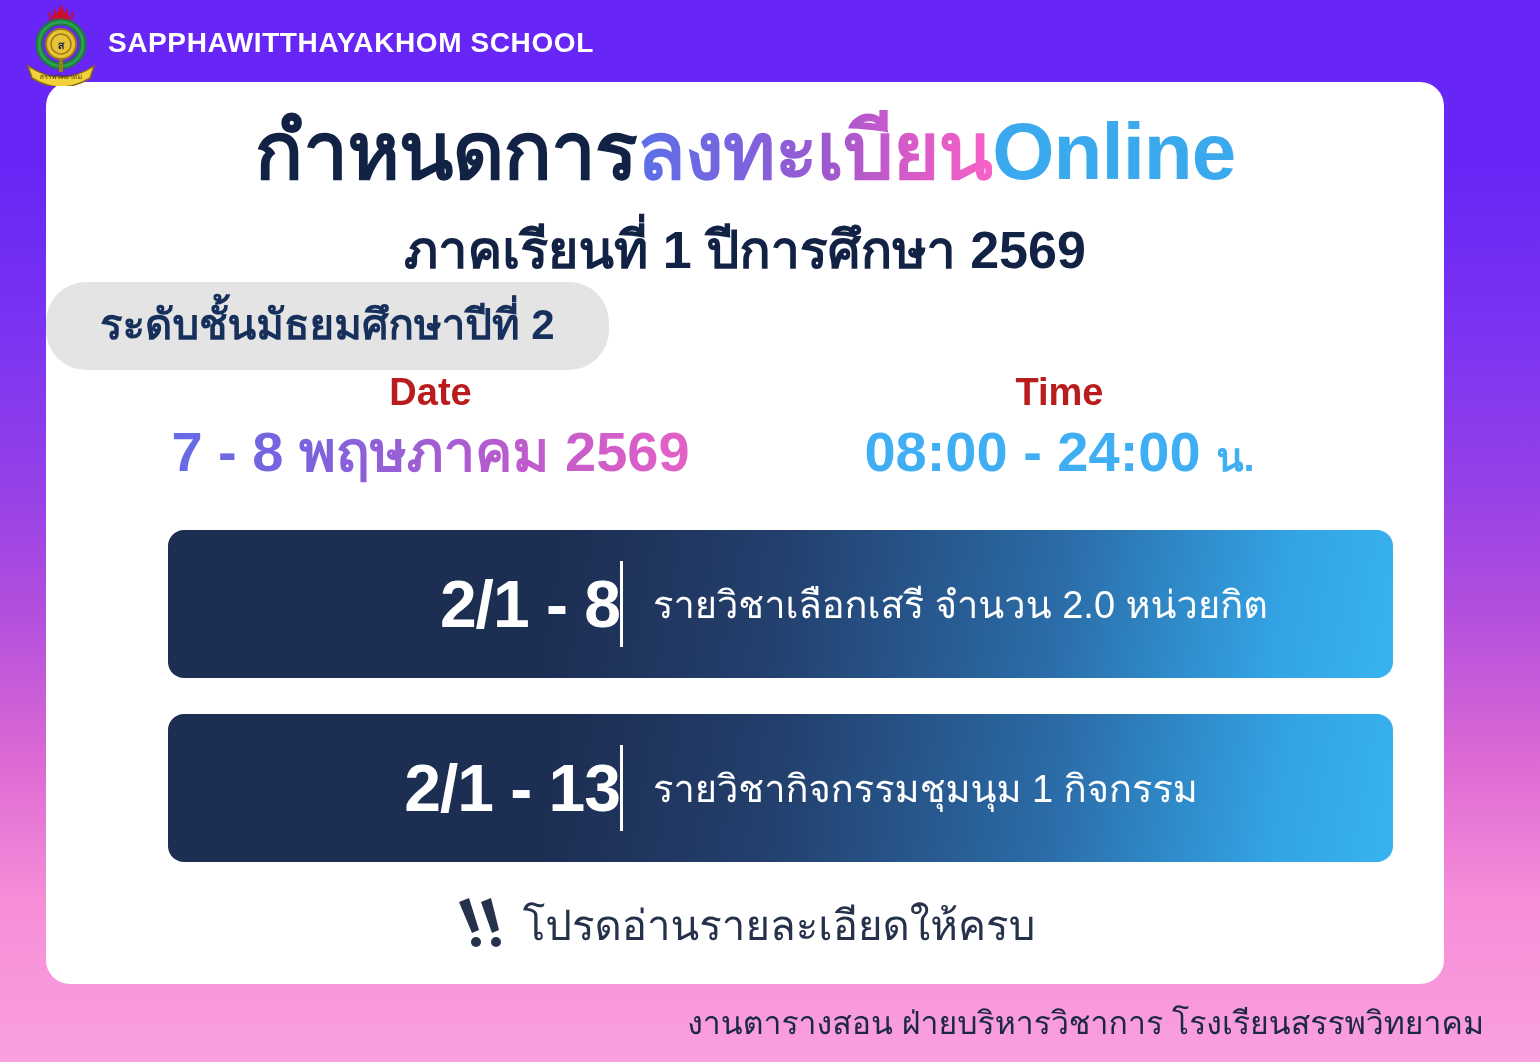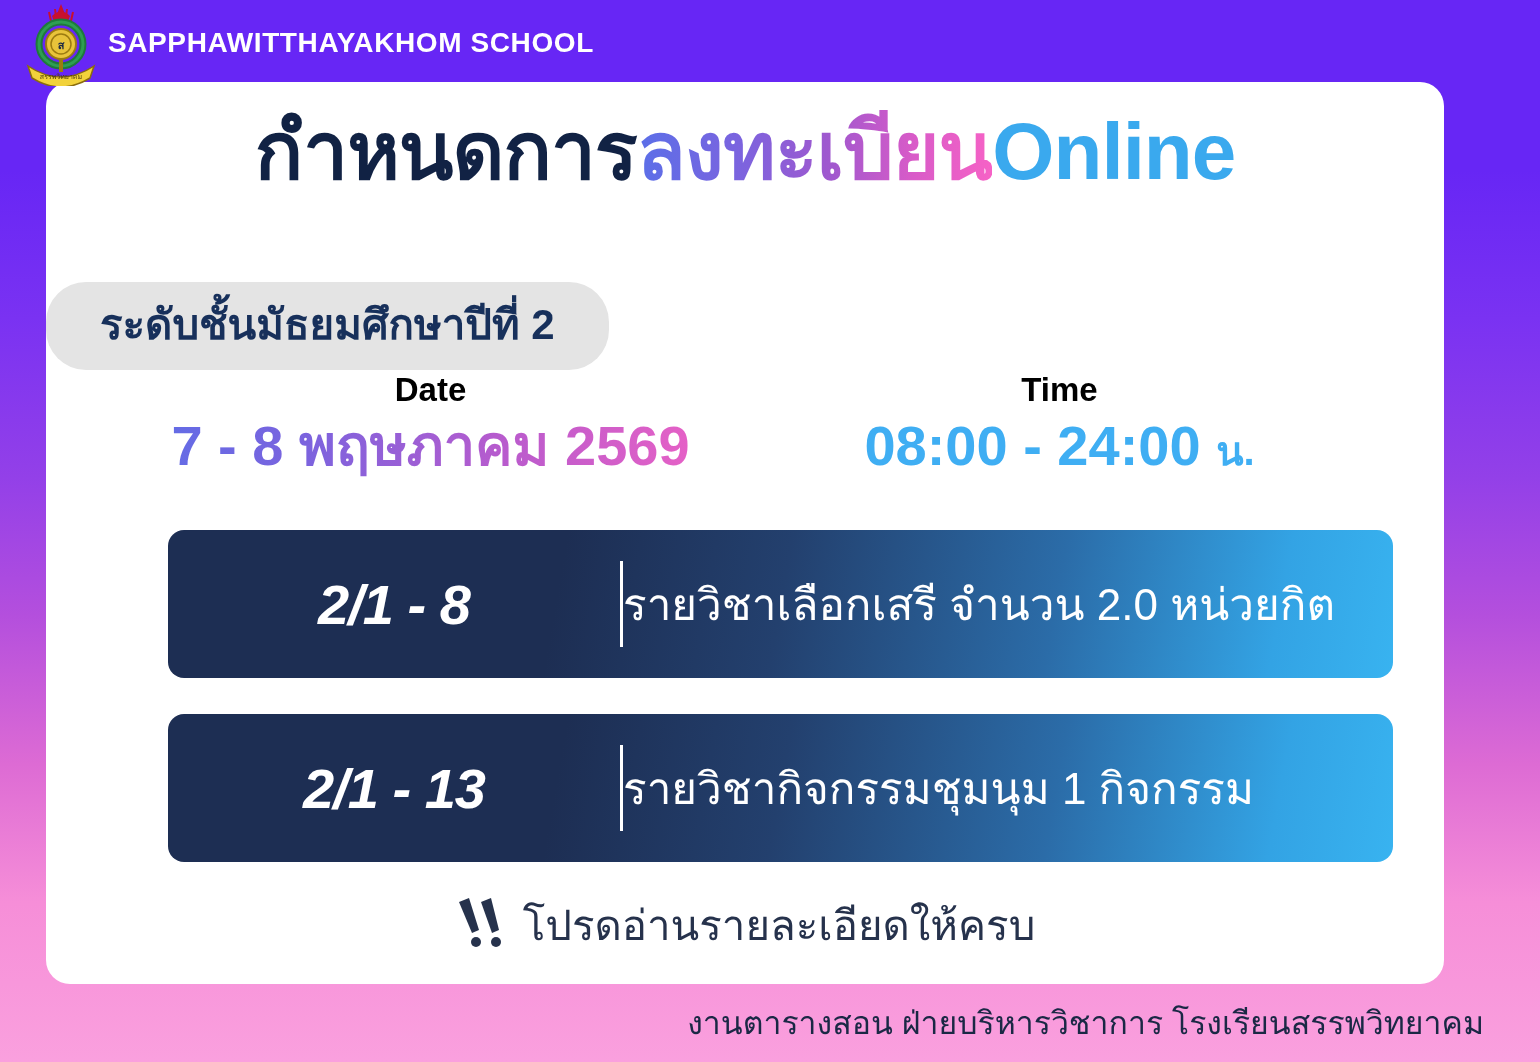--- a/index.html
+++ b/index.html
@@ -118,23 +118,23 @@
   
   .dt-row {
     position: absolute;
     top: 290px;
     left: 70px;
     right: 70px;
     display: flex;
   }
   .dt-col { flex: 1 1 50%; text-align: center; }
   .dt-label {
-    font-size: 33px;
-    font-weight: bold;
-    color: #000000;
+    font-size: 38px;
+    font-weight: bold;
+    color: #b91c1c;
     line-height: 1.1;
   }
   .dt-value {
     margin-top: 6px;
     font-size: 56px;
     font-weight: bold;
     white-space: nowrap;
     line-height: 1.15;
   }
   .date-value {
@@ -159,37 +159,37 @@
     border-radius: 16px;
     display: flex;
     align-items: center;
     background: linear-gradient(100deg, #1D2E53 0%, #1D2E53 32%, #23406E 50%, #2B6CA8 72%, #33A3E4 90%, #38B3F0 100%);
     margin-bottom: 36px;
     box-sizing: border-box;
     overflow: hidden;
   }
   .srow-code {
     width: 452px;
-    text-align: center;
+    text-align: right;
     color: #ffffff;
-    font-size: 56px;
-    font-weight: bold;
-    font-style: italic;
+    font-size: 66px;
+    font-weight: bold;
     letter-spacing: -1px;
     flex: 0 0 auto;
   }
   .srow-div {
     width: 3px;
     height: 86px;
     background: #ffffff;
     flex: 0 0 auto;
   }
   .srow-text {
+    padding-left: 30px;
     color: #ffffff;
-    font-size: 44px;
+    font-size: 38px;
     white-space: nowrap;
   }
 
   
   .note {
     position: absolute;
     left: 0; right: 0;
     top: 810px;
     display: flex;
     align-items: center;
@@ -247,20 +247,21 @@
     </div>
     <div class="school-name">SAPPHAWITTHAYAKHOM SCHOOL</div>
   </div>
 
   <div class="card">
 
     <div class="title-line1">
       <span class="t-dark">กำหนดการ</span><span class="t-grad">ลงทะเบียน</span><span class="t-blue">Online</span>
     </div>
 
+    <div class="title-line2">ภาคเรียนที่ 1  ปีการศึกษา 2569</div>
 
     <div class="pill-wrap">
       <div class="pill">ระดับชั้นมัธยมศึกษาปีที่ 2</div>
     </div>
 
     <div class="dt-row">
       <div class="dt-col">
         <div class="dt-label">Date</div>
         <div class="dt-value date-value">7 - 8 พฤษภาคม 2569</div>
       </div>

